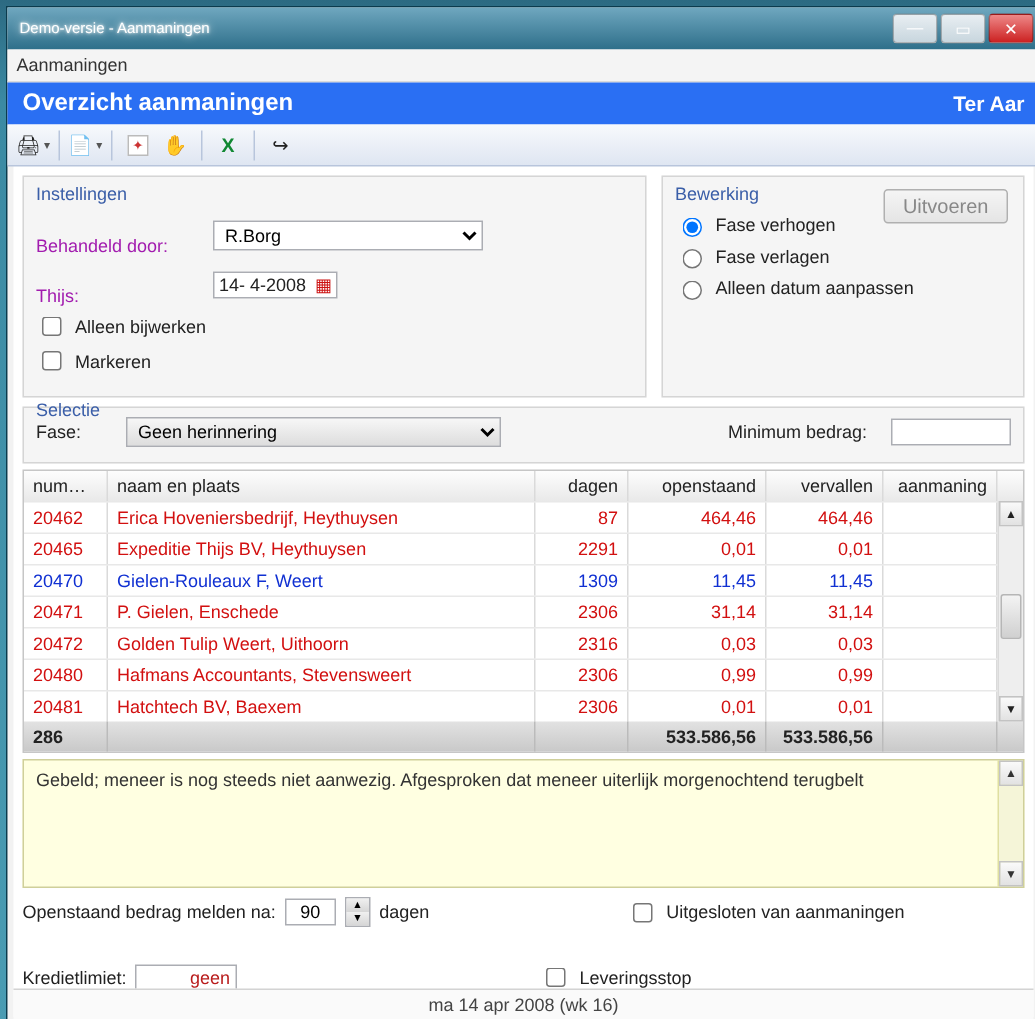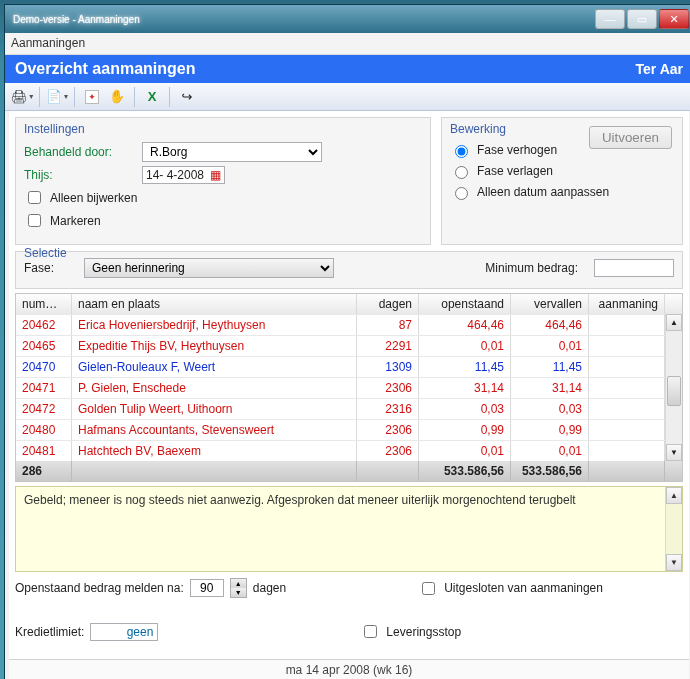--- a/index.html
+++ b/index.html
@@ -27,21 +27,21 @@
           border:1px solid transparent; border-radius:3px; font-size:13px;}
   .tsep{width:1px;height:20px;background:#b8c5dc;margin:0 3px;}
   .caret{font-size:8px; margin-left:2px; color:#555;}
   .body { padding:6px 10px 4px 10px; display:flex; flex-direction:column; height:calc(100% - 28px - 22px - 28px - 28px);}
   .row2 { display:flex; gap:10px;}
   .panel { border:1px solid #d5d5d5; padding:6px 8px 10px 8px; position:relative; background:#f5f5f5;}
   .panel-left {flex:1;}
   .panel-right {width:242px;}
   .panel-title { color:#3a5ea8; font-weight:normal; margin:-2px 0 6px 0; font-size:12px;}
   .frow { display:flex; align-items:center; margin:4px 0; gap:8px;}
-  .frow label { width:110px; color:#15803d;}
+  .frow label { width:110px; color:#a21caf;margin-top:15px;}
   select, input[type=text] { font-family:inherit; font-size:12px; padding:1px 3px;
                              border:1px solid #abadb3; background:#fff;}
   select.behandeld { width:180px;}
   .date-box{display:flex;align-items:center;border:1px solid #abadb3;background:#fff;padding:1px 3px;gap:6px;}
   .date-box span.ico{color:#c11;}
   .chk { display:flex; align-items:center; gap:6px; margin:4px 0;}
   .chk input{width:13px;height:13px;}
   .radio{display:flex; align-items:center; gap:6px; margin:5px 0;}
   .radio input{width:13px;height:13px;}
   .exec-btn{ position:absolute; right:10px; top:8px; padding:3px 12px;
@@ -79,21 +79,21 @@
   .note-scroll{position:absolute;right:0;top:0;bottom:0;width:17px;border-left:1px solid #dfdfa0;
                display:flex;flex-direction:column;}
   .note-scroll .arrow{height:17px;display:flex;align-items:center;justify-content:center;font-size:8px;
                       border:1px solid #c3c3c3;background:linear-gradient(to bottom,#fafafa,#e2e2e2);}
   .note-scroll .track{flex:1;background:#f5f5d8;}
   .bottom-opts{display:flex;align-items:center;gap:12px;margin-top:6px;flex-wrap:wrap;}
   .bottom-opts .col{display:flex;align-items:center;gap:6px;}
   .spin{display:flex;flex-direction:column;border:1px solid #abadb3;}
   .spin button{width:15px;height:9px;font-size:7px;line-height:6px;padding:0;border:none;
                background:linear-gradient(to bottom,#f0f0f0,#d6d6d6);}
-  .kl-box{width:68px;text-align:right;color:#0369a1;border:1px solid #abadb3;padding:1px 4px;background:#fff;}
+  .kl-box{width:68px;text-align:right;color:#b91c1c;border:1px solid #abadb3;padding:1px 4px;background:#fff;}
   .statusbar{position:absolute;bottom:2px;left:4px;right:4px;border-top:1px solid #d3d3d3;
              text-align:center;padding:3px 0;color:#444;background:#fafafa;}
   .icon-blank{width:14px;height:14px;display:inline-block;border:1px solid #bbb;background:#fff;font-size:9px;
               color:#c33;display:flex;align-items:center;justify-content:center;}
 </style>
 </head>
 <body>
 
 <div class="window">
 

